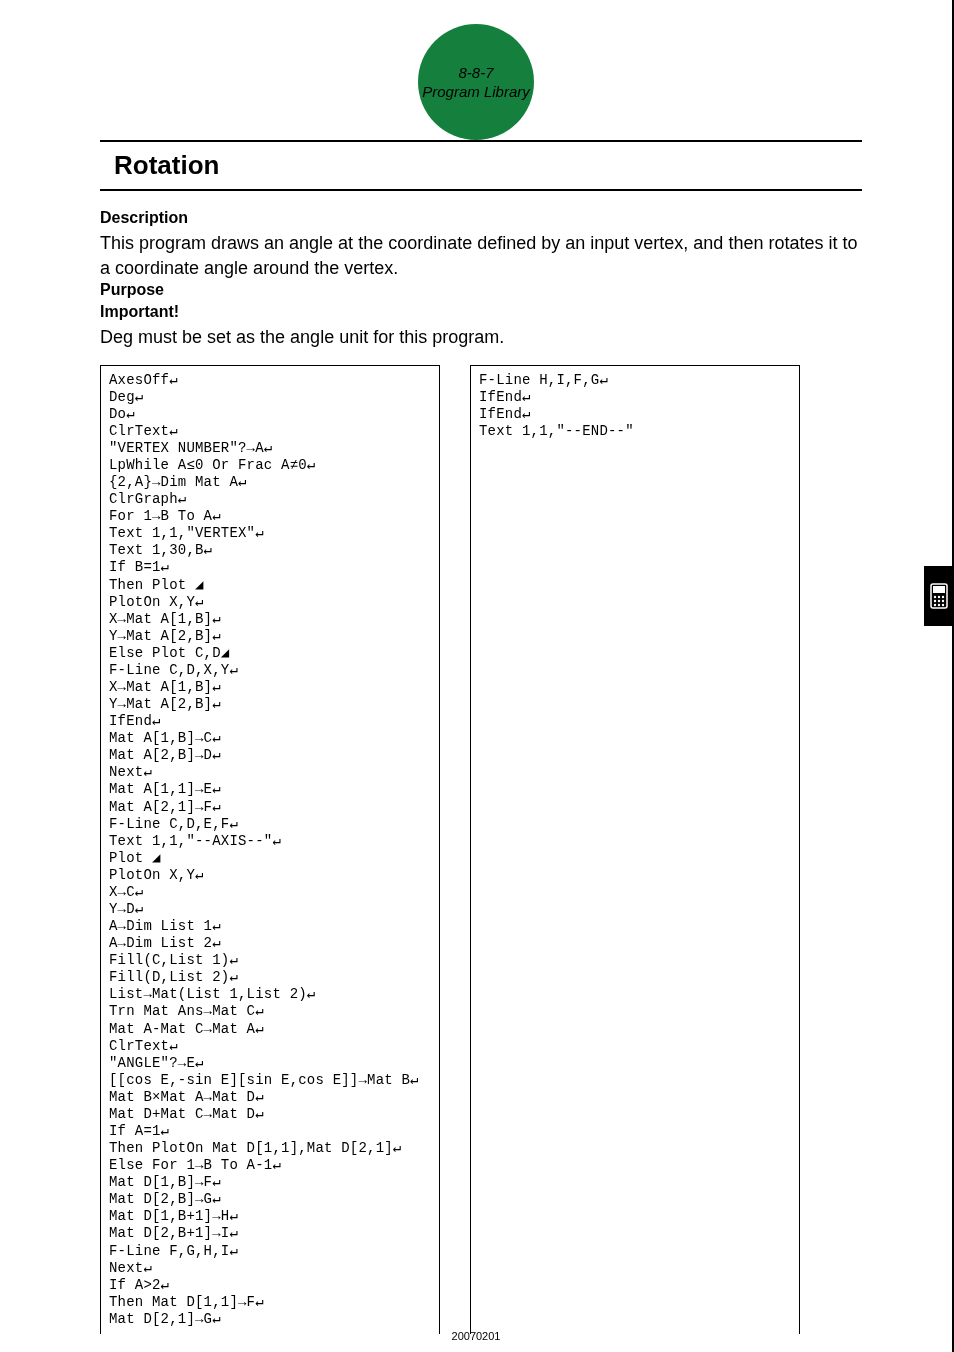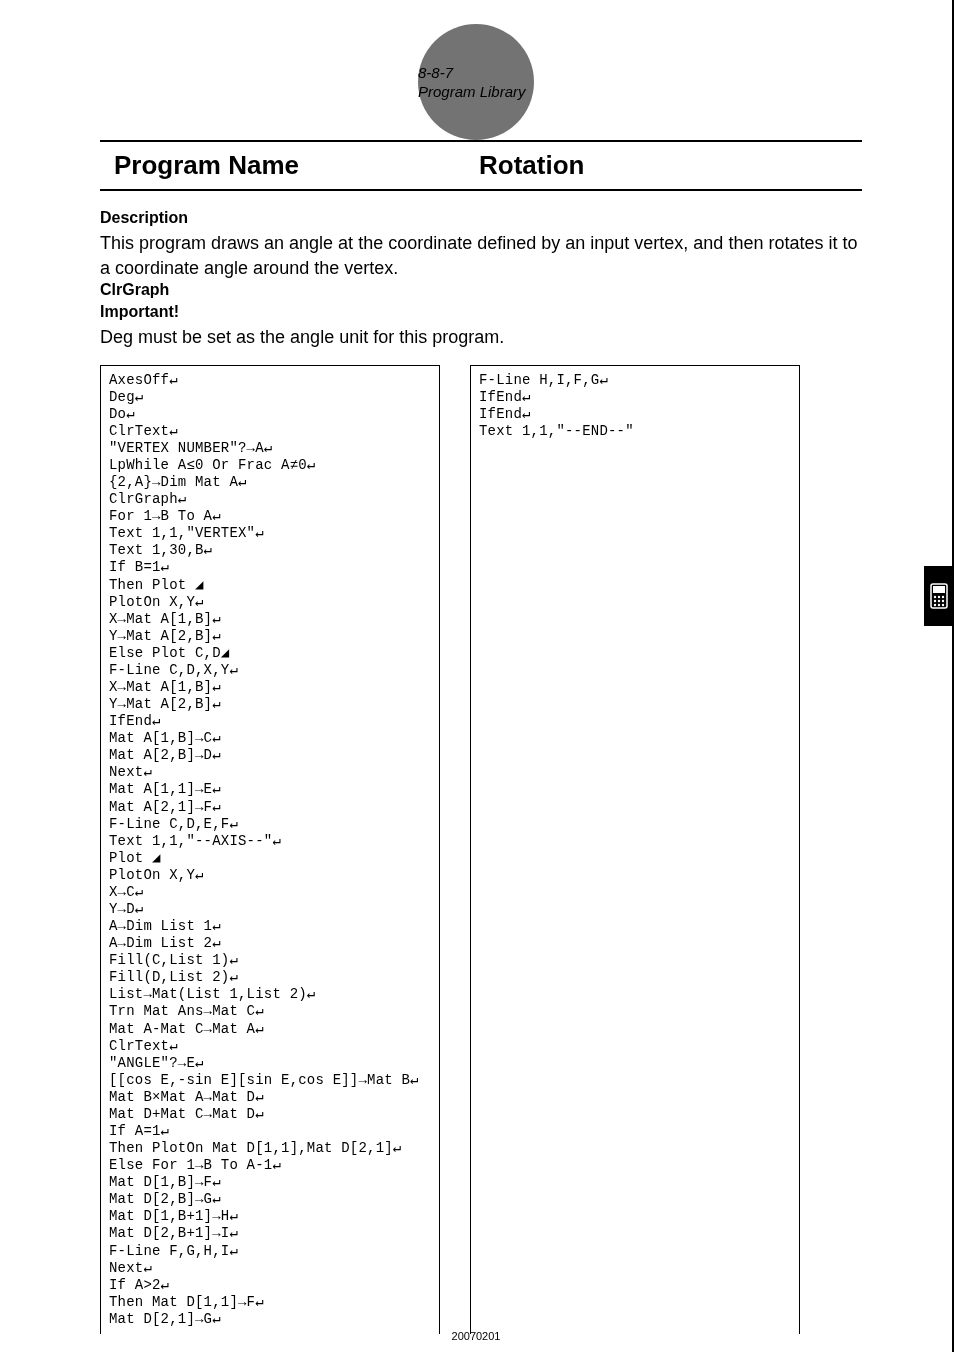--- a/index.html
+++ b/index.html
@@ -17,23 +17,24 @@
     border-right: 2px solid #000;
   }
   .header-badge {
     position: absolute;
     top: 24px;
     left: 50%;
     transform: translateX(-50%);
     width: 116px;
     height: 116px;
     border-radius: 50%;
-    background: #737373;
+    background: #15803d;
     display: flex;
     flex-direction: column;
+    align-items: center;
     justify-content: center;
     font-style: italic;
     font-size: 15px;
     color: #000;
   }
   .header-badge .num { margin-bottom: 2px; }
   .content {
     position: absolute;
     top: 140px;
     left: 100px;
@@ -115,28 +116,27 @@
 <div class="page">
 
   <div class="header-badge">
     <div class="num">8-8-7</div>
     <div>Program Library</div>
   </div>
 
   <div class="content">
 
     <div class="title-row">
-      <div class="title-label">Program Name</div>
       <div class="title-value">Rotation</div>
     </div>
 
     <div class="section-head">Description</div>
     <div class="body-text">This program draws an angle at the coordinate defined by an input vertex, and then rotates it to a coordinate angle around the vertex.</div>
 
-    <div class="section-head">ClrGraph</div>
+    <div class="section-head">Purpose</div>
 
     <div class="section-head">Important!</div>
     <div class="body-text">Deg must be set as the angle unit for this program.</div>
 
     <div class="code-cols">
       <div class="code-box code-left">AxesOff↵
 Deg↵
 Do↵
 ClrText↵
 "VERTEX NUMBER"?→A↵

